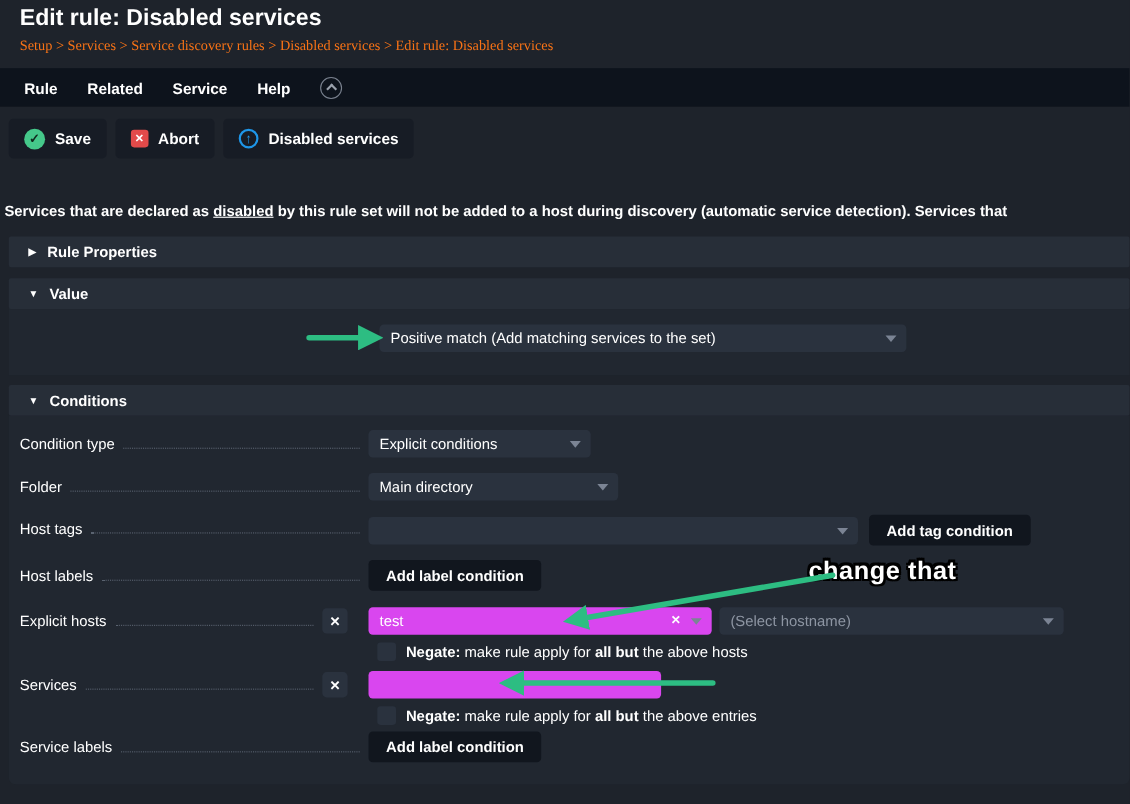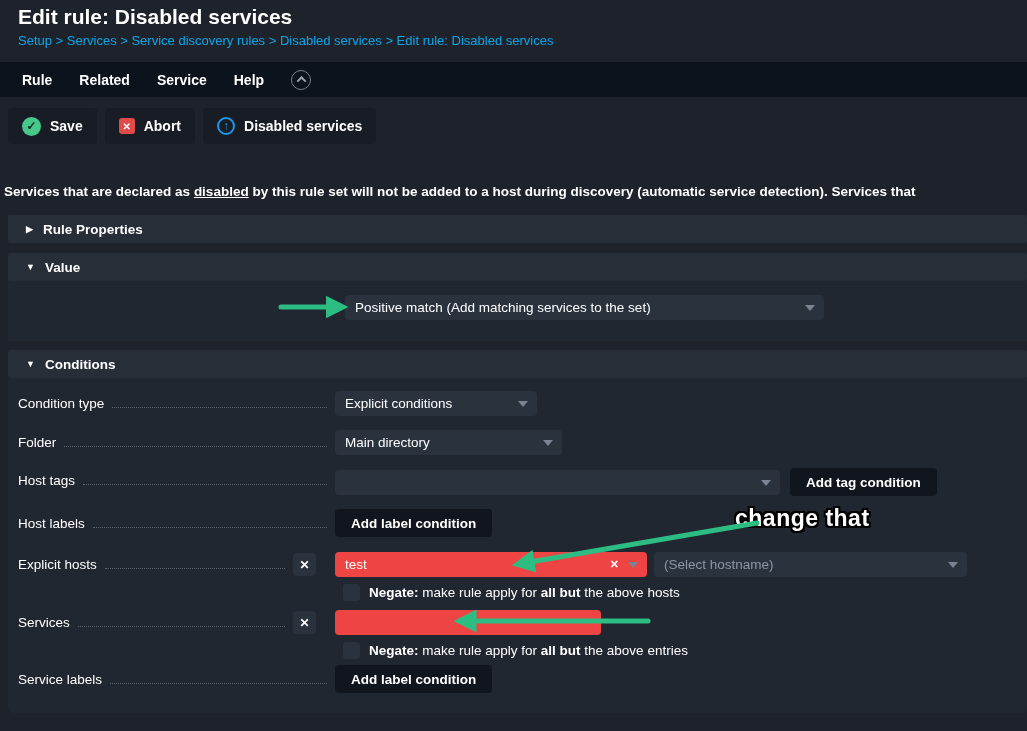--- a/index.html
+++ b/index.html
@@ -5,21 +5,21 @@
   * { box-sizing: border-box; }
   html,body { margin:0; padding:0; }
   body {
     width:1027px; height:731px; position:relative; overflow:hidden;
     background:#1e232b; color:#fff;
     font-family:"Liberation Sans", sans-serif;
   }
 
   
   .page-title { position:absolute; left:18px; top:5px; font-size:21px; font-weight:bold; }
-  .breadcrumb { position:absolute; left:18px; top:33px; font-size:13px; color:#0ea5e9; }
+  .breadcrumb { position:absolute; left:18px; top:33px; font-size:13px; color:#f97316;font-family:Liberation Serif, serif; }
 
   
   .menubar { position:absolute; top:62px; left:0; right:0; height:35px;
     background:#0d131c; display:flex; align-items:center; padding-left:22px; gap:27px; }
   .menu-item { font-size:14px; font-weight:bold; cursor:pointer; }
   .menu-collapse { width:20px; height:20px; border:1px solid #79818e; border-radius:50%;
     display:flex; align-items:center; justify-content:center; cursor:pointer; }
   .chev-up { width:7px; height:7px; border-top:2px solid #9aa1ac; border-left:2px solid #9aa1ac;
     transform:rotate(45deg) translate(1px,1px); }
 
@@ -52,21 +52,21 @@
   .panel-value { top:281px; height:60px; }
   .panel-conditions { top:378px; height:335px; border-radius:0 0 6px 6px; }
 
   
   .select-box { background:#2a323e; border-radius:4px; height:25px; display:flex; align-items:center;
     padding:0 26px 0 10px; position:relative; font-size:13.5px; cursor:pointer; white-space:nowrap; }
   .select-box .caret { position:absolute; right:9px; top:10px; width:0; height:0;
     border-left:5px solid transparent; border-right:5px solid transparent; border-top:6px solid #7b8494; }
   .muted { color:#8d95a2; }
 
-  .text-input { background:#ef4444; border:none; border-radius:4px; height:25px; color:#fff;
+  .text-input { background:#d946ef; border:none; border-radius:4px; height:25px; color:#fff;
     font-size:13.5px; padding:0 10px; font-family:inherit; outline:none; }
 
   .input-combo { position:relative; }
   .input-combo .clear-x { position:absolute; right:28px; top:5px; font-size:11px; font-weight:bold;
     color:#fff; cursor:pointer; line-height:14px; }
   .input-combo .caret { position:absolute; right:9px; top:10px; width:0; height:0;
     border-left:5px solid transparent; border-right:5px solid transparent; border-top:6px solid #7b8494; }
 
   .cond-btn { height:28px; background:#11161e; border-radius:4px; display:flex; align-items:center;
     padding:0 16px; font-size:13.5px; font-weight:bold; cursor:pointer; white-space:nowrap; }

